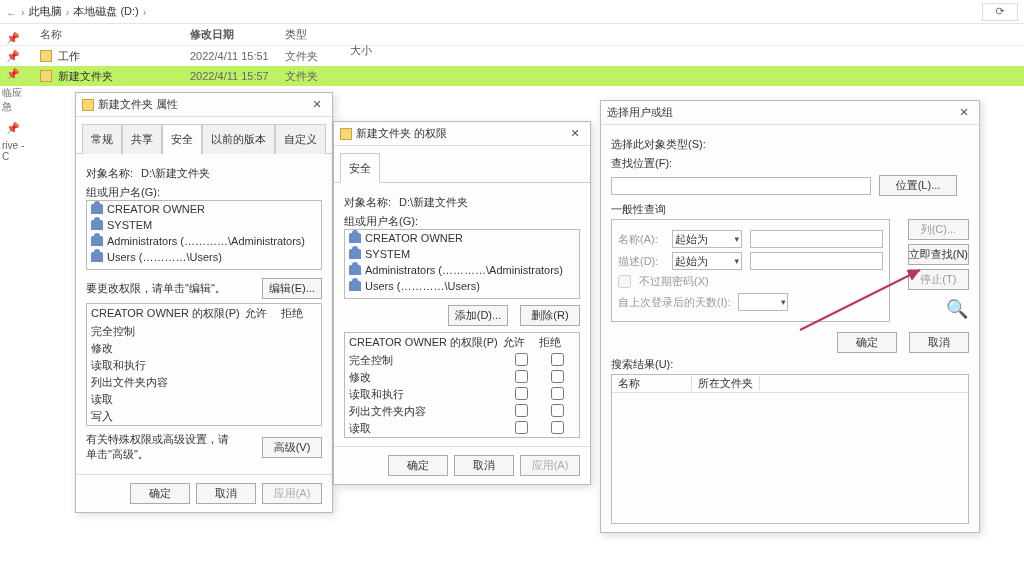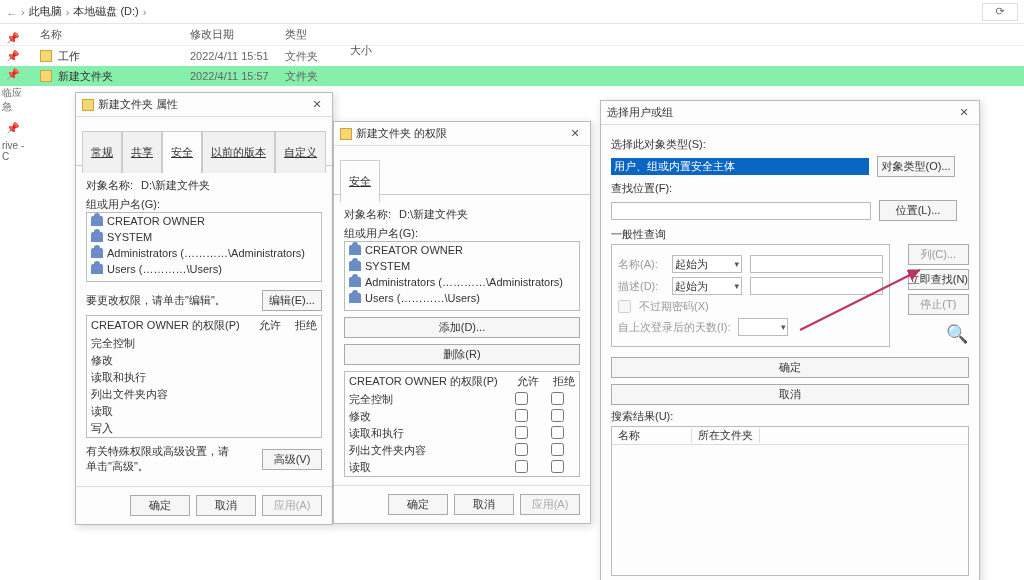--- a/index.html
+++ b/index.html
@@ -6,61 +6,61 @@
 body { background: #fff; width: 1024px; height: 580px; overflow: hidden; position: relative; color: #333; }
 
 
 .addr-bar { display: flex; align-items: center; height: 24px; border-bottom: 1px solid #e5e5e5; padding: 0 6px; gap: 4px; }
 .addr-bar .crumb { color: #333; }
 .addr-bar .chev { color: #888; }
 .refresh-box { margin-left: auto; width: 36px; height: 18px; border: 1px solid #ddd; display:flex; align-items:center; justify-content:center; color:#666; }
 
 .columns { display: flex; height: 22px; align-items: center; padding-left: 40px; color: #555; border-bottom: 1px solid #eee; }
 .col-name { width: 150px; }
-.col-mod  { width: 95px; }
+.col-mod  { width: 95px; font-weight: bold; }
 .col-type { width: 65px; }
 .col-size { width: 60px; margin-top: 32px; }
 
 .filelist { }
 .row { display: flex; align-items: center; height: 20px; padding-left: 40px; }
-.row.sel { background: #86efac; }
+.row.sel { background: #bef264; }
 .row .ficon { width: 12px; height: 12px; background: #f7d774; border: 1px solid #caa636; margin-right: 6px; }
 .row .name { width: 132px; }
 .row .mod  { width: 95px; color:#666; }
 .row .type { width: 65px; color:#666; }
 
 .left-strip { position:absolute; left:0; top:24px; width:30px; bottom:0; }
 .pin { width:10px; height:10px; margin:8px 6px; color:#888; }
 .sideword { writing-mode: horizontal-tb; color:#666; font-size:10px; margin:4px 0 4px 2px; }
 
 
 .dlg { position: absolute; background: #fdfdfd; border: 1px solid #bbb; box-shadow: 2px 2px 8px rgba(0,0,0,.15); }
 .dlg .titlebar { display:flex; align-items:center; height:24px; padding:0 6px; border-bottom:1px solid #ddd; }
 .dlg .titlebar .ticon { width:12px; height:12px; background:#f7d774; border:1px solid #caa636; margin-right:4px; }
 .dlg .titlebar .close { margin-left:auto; width:18px; text-align:center; color:#555; }
 .dlg .tabs { display:flex; padding:6px 6px 0 6px; gap:0; border-bottom:1px solid #ccc; }
-.dlg .tabs .tab { padding:13px 8px; border:1px solid #ccc; border-bottom:none; background:#f1f1f1; position:relative; top:8px;text-decoration:underline; }
+.dlg .tabs .tab { padding:7px 8px; border:1px solid #ccc; border-bottom:none; background:#f1f1f1; position:relative; top:1px; }
 .dlg .tabs .tab.active { background:#fdfdfd; }
 .dlg .body { padding: 8px 10px; }
 .dlg label { color:#333; }
 .fieldrow { display:flex; align-items:center; margin:4px 0; gap:8px; }
 .glist { border:1px solid #bbb; height:70px; overflow:hidden; width:100%; }
 .glist .li { display:flex; align-items:center; height:16px; padding:0 4px; gap:4px; }
 .uicon { width:12px; height:10px; background:#6a8cc7; border-radius:2px 2px 0 0; position:relative; }
 .uicon::after { content:""; position:absolute; left:3px; top:-3px; width:6px; height:6px; border-radius:50%; background:#6a8cc7; }
 .permtbl { border:1px solid #bbb; width:100%; }
 .permtbl .ph { display:flex; padding:2px 4px; font-size:11px; }
 .permtbl .ph .c1 { flex:1; }
-.permtbl .ph .c2,.permtbl .ph .c3 { width:36px; text-align:right; }
+.permtbl .ph .c2,.permtbl .ph .c3 { width:36px; text-align:left; }
 .permtbl .pr { display:flex; padding:1px 4px; align-items:center; }
 .permtbl .pr .c1 { flex:1; }
 .permtbl .pr .cb { width:36px; text-align:center; }
 .permtbl .pr .cb input { }
 .btn { border:1px solid #aaa; background:#f6f6f6; padding:2px 0; min-width:60px; text-align:center; }
-.btnrow { display:flex; gap:6px; justify-content:flex-end; margin-top:6px;flex-direction:column; }
+.btnrow { display:flex; gap:12px; justify-content:flex-end; margin-top:6px; }
 .footer { display:flex; gap:6px; justify-content:flex-end; padding:8px 10px; border-top:1px solid #ddd; }
 
 
 .d3 .section-title { margin:4px 0 2px 0; }
 .d3 .hl { background:#0a66c2; color:#fff; padding:1px 3px; display:inline-block; }
 .d3 .line-input { border:1px solid #bbb; height:18px; width: 260px; padding:0 3px; background:#fff; }
 .d3 .box { border:1px solid #bbb; padding:6px; }
 .d3 .sel { border:1px solid #bbb; height:18px; padding:0 2px; display:flex; align-items:center; justify-content:space-between; min-width:70px; background:#fff; }
 .d3 .sel .dd { color:#555; font-size:9px; }
 .d3 .txt { border:1px solid #bbb; height:18px; background:#fff; }
@@ -282,24 +282,20 @@
   </div>
 </div>
 
 <div class="dlg d3" style="left:600px; top:100px; width:380px;">
   <div class="titlebar">
     <span>选择用户或组</span>
     <span class="close">✕</span>
   </div>
   <div class="body">
     <div class="section-title">选择此对象类型(S):</div>
-    <div class="fieldrow">
-      <span class="hl" style="width:258px;">用户、组或内置安全主体</span>
-      <div class="btn" style="min-width:78px;">对象类型(O)...</div>
-    </div>
     <div class="section-title">查找位置(F):</div>
     <div class="fieldrow">
       <div class="line-input"></div>
       <div class="btn" style="min-width:78px;">位置(L)...</div>
     </div>
 
     <div class="section-title" style="margin-top:6px;">一般性查询</div>
     <div style="display:flex; gap:18px;">
       <div class="box" style="flex:1;">
         <div class="fieldrow">

